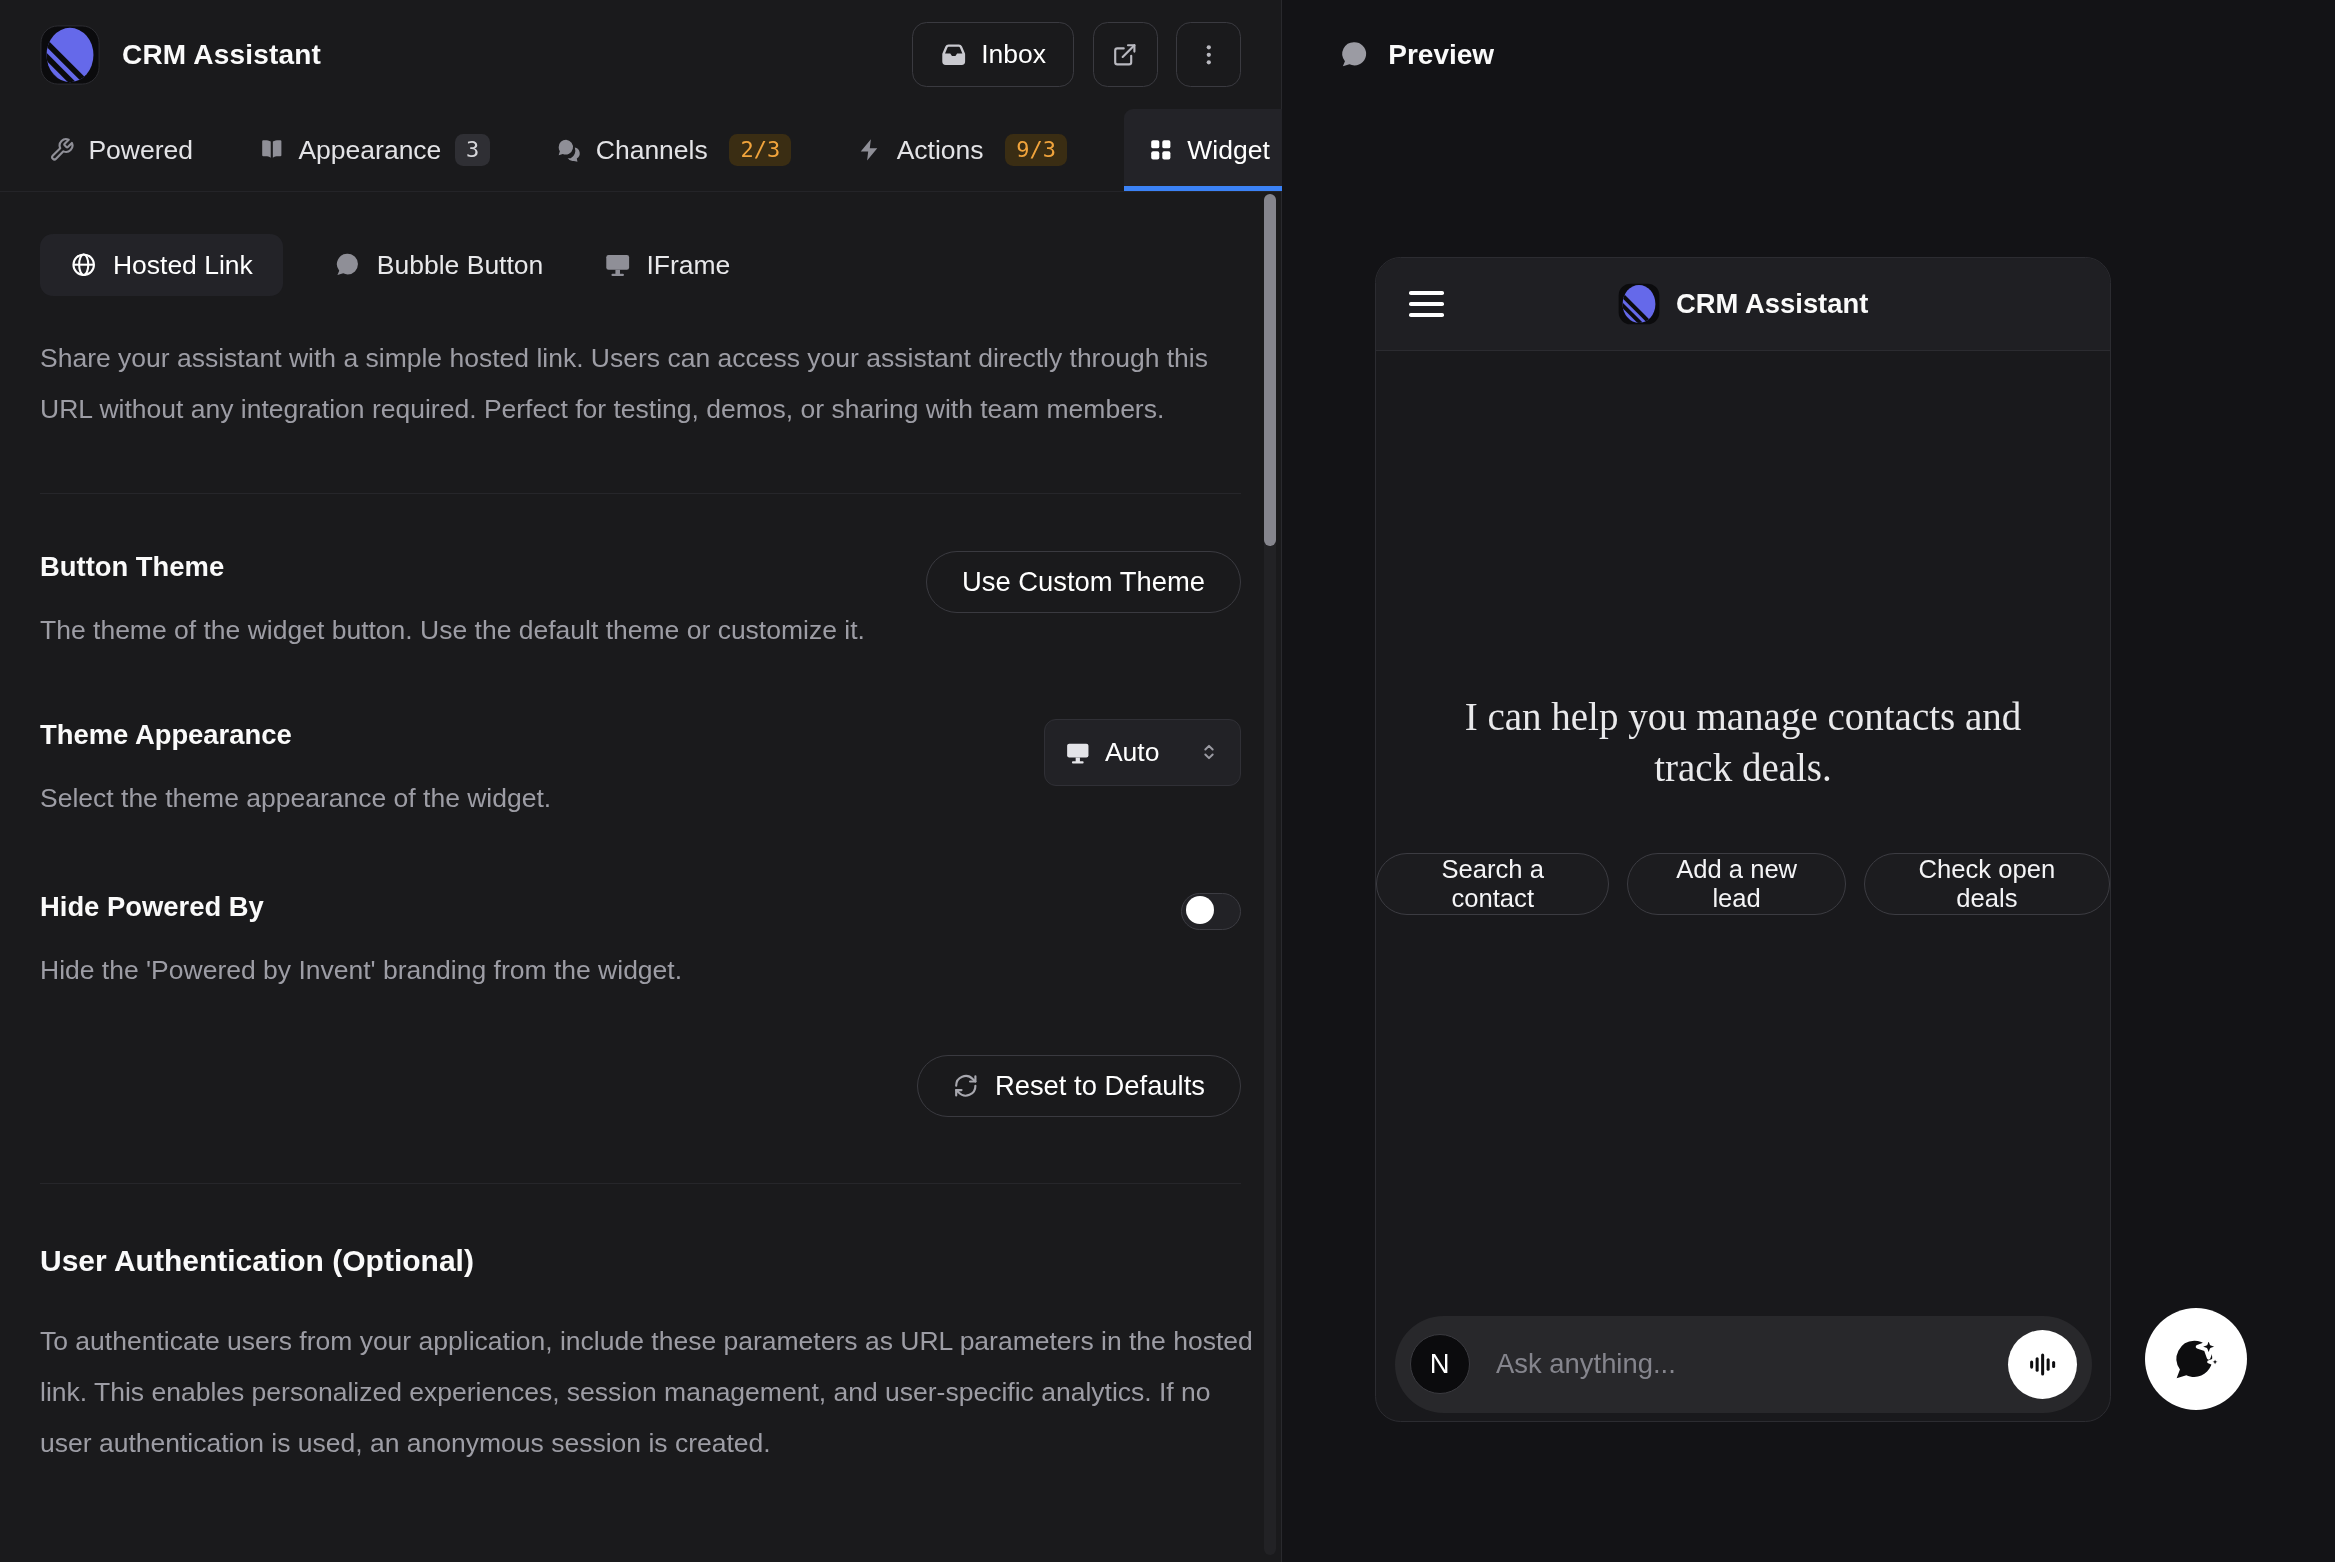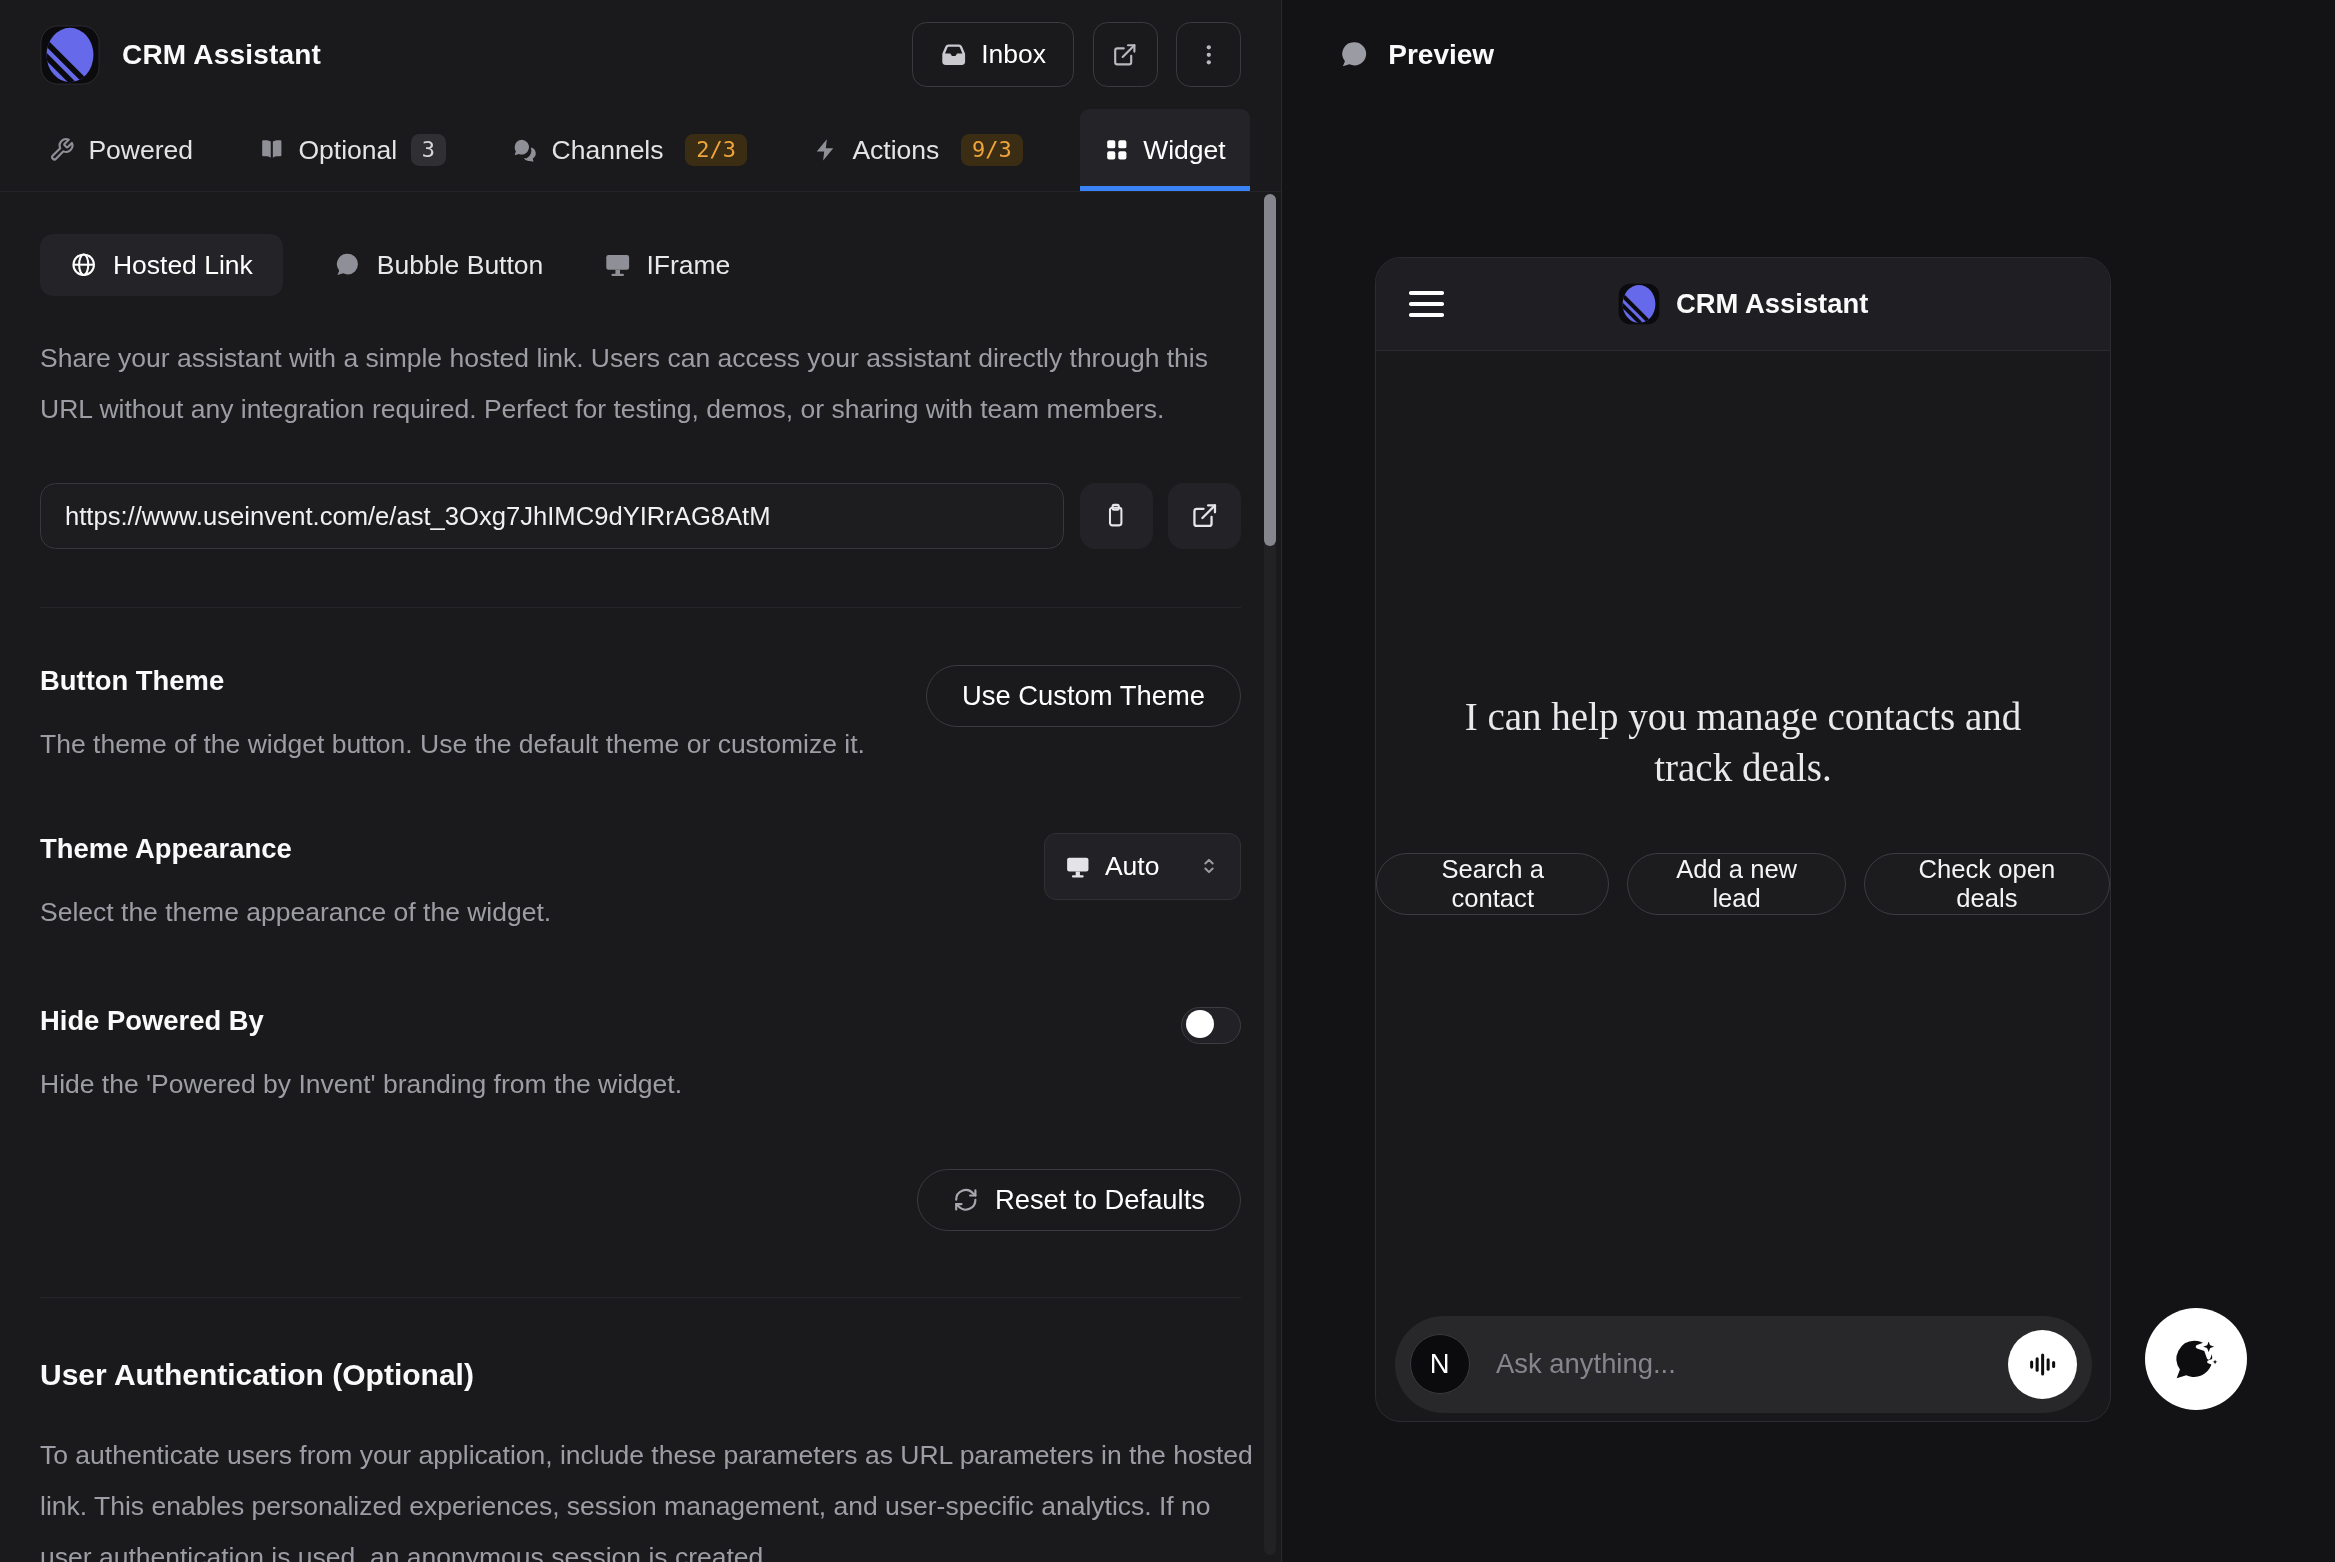--- a/index.html
+++ b/index.html
@@ -254,21 +254,21 @@
           </svg>
       </span>
       <span>Powered</span>
     </button>
     <button class="tab">
       <span class="t-icon">
         <svg width="25.6" height="25.6" viewBox="0 0 24 24" fill="currentColor">
             <path d="M11 4.3C9.5 3.4 7.6 3 5.7 3H4a1 1 0 0 0-1 1v13a1 1 0 0 0 1 1h2.2c1.7 0 3.5.4 4.8 1.4zM13 4.3v15.1c1.3-1 3.1-1.4 4.8-1.4H20a1 1 0 0 0 1-1V4a1 1 0 0 0-1-1h-1.7c-1.9 0-3.8.4-5.3 1.3z"></path>
           </svg>
       </span>
-      <span>Optional</span>
+      <span>Appearance</span>
       <span class="tab-badge">3</span>
     </button>
     <button class="tab">
       <span class="t-icon">
         <svg width="25.6" height="25.6" viewBox="0 0 24 24" fill="currentColor">
             <path d="M9.5 2.5a7 7 0 0 0-7 7c0 1.4.4 2.7 1.1 3.8L2.5 17l3.9-1a7 7 0 1 0 3.1-13.5z"></path>
             <path d="M17.6 9.9a5.5 5.5 0 0 1 1.9 10.2l.6 3.2-3.3-.9a5.5 5.5 0 0 1-5.9-2.6c.9.2 1.9.3 2.9.1a8.2 8.2 0 0 0 3.8-10z"></path>
           </svg>
       </span>
       <span>Channels</span>
@@ -323,40 +323,20 @@
               <rect x="2" y="3.5" width="20" height="13" rx="2"></rect>
               <path d="M10 16.5h4V20h2.5a1 1 0 0 1 0 2h-9a1 1 0 0 1 0-2H10z"></path>
             </svg>
         </span>
         <span>IFrame</span>
       </button>
     </div>
 
     <p class="share-desc">Share your assistant with a simple hosted link. Users can access your assistant directly through this URL without any integration required. Perfect for testing, demos, or sharing with team members.</p>
 
-    <div class="url-row">
-      <input class="url-input" readonly="" value="https://www.useinvent.com/e/ast_3Oxg7JhIMC9dYIRrAG8AtM" style="">
-      <button class="sq-btn">
-        <span>
-          <svg width="27.4" height="27.4" viewBox="0 0 24 24" fill="none" stroke="currentColor" stroke-width="1.8" stroke-linejoin="round">
-              <rect x="7" y="5" width="10" height="15.5" rx="2"></rect>
-              <rect x="9.3" y="2.5" width="5.4" height="4.2" rx="1.3"></rect>
-            </svg>
-        </span>
-      </button>
-      <button class="sq-btn">
-        <span>
-          <svg width="27.4" height="27.4" viewBox="0 0 24 24" fill="none" stroke="currentColor" stroke-width="2" stroke-linecap="round" stroke-linejoin="round">
-              <path d="M15 3h6v6"></path>
-              <path d="M10 14 21 3"></path>
-              <path d="M18 13v6a2 2 0 0 1-2 2H5a2 2 0 0 1-2-2V8a2 2 0 0 1 2-2h6"></path>
-            </svg>
-        </span>
-      </button>
-    </div>
 
     <div class="divider"></div>
 
     <div class="setting-row mt1">
       <div>
         <div class="setting-title">Button Theme</div>
         <div class="setting-desc">The theme of the widget button. Use the default theme or customize it.</div>
       </div>
       <button class="pill-btn">
         <span>Use Custom Theme</span>

